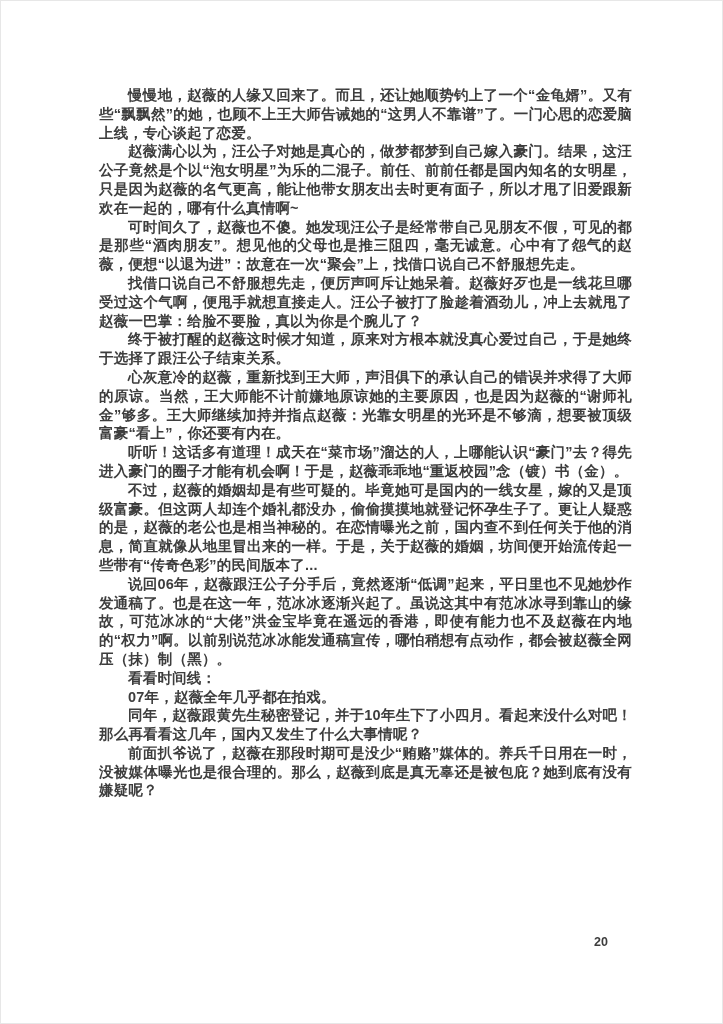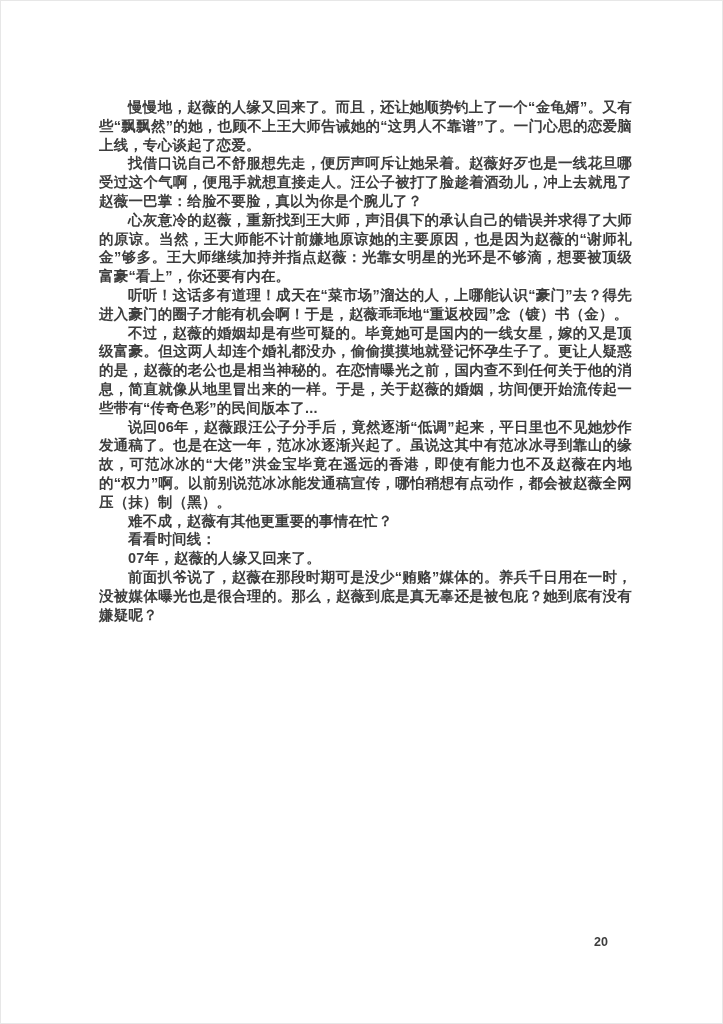--- a/index.html
+++ b/index.html
@@ -16,21 +16,21 @@
   }
   .page-frame {
     position: absolute;
     inset: 0;
     border: 1px solid #e7e7e7;
     pointer-events: none;
   }
   .content {
     position: absolute;
     left: 99px;
-    top: 98px;
+    top: 86px;
     width: 533px;
   }
   .content p {
     margin: 0;
     padding: 0;
     font-size: 14.5px;
     line-height: 18.8px;
     color: #3d3d3d;
     font-weight: 600;
     text-indent: 2em;
@@ -48,24 +48,27 @@
     text-align: right;
   }
 </style>
 </head>
 <body>
 
 <div class="page-frame"></div>
 
 <div class="content">
   <p>慢慢地，赵薇的人缘又回来了。而且，还让她顺势钓上了一个“金龟婿”。又有些“飘飘然”的她，也顾不上王大师告诫她的“这男人不靠谱”了。一门心思的恋爱脑上线，专心谈起了恋爱。</p>
+  <p>赵薇满心以为，汪公子对她是真心的，做梦都梦到自己嫁入豪门。结果，这汪公子竟然是个以“泡女明星”为乐的二混子。前任、前前任都是国内知名的女明星，只是因为赵薇的名气更高，能让他带女朋友出去时更有面子，所以才甩了旧爱跟新欢在一起的，哪有什么真情啊~</p>
+  <p>可时间久了，赵薇也不傻。她发现汪公子是经常带自己见朋友不假，可见的都是那些“酒肉朋友”。想见他的父母也是推三阻四，毫无诚意。心中有了怨气的赵薇，便想“以退为进”：故意在一次“聚会”上，找借口说自己不舒服想先走。</p>
   <p>找借口说自己不舒服想先走，便厉声呵斥让她呆着。赵薇好歹也是一线花旦哪受过这个气啊，便甩手就想直接走人。汪公子被打了脸趁着酒劲儿，冲上去就甩了赵薇一巴掌：给脸不要脸，真以为你是个腕儿了？</p>
+  <p>终于被打醒的赵薇这时候才知道，原来对方根本就没真心爱过自己，于是她终于选择了跟汪公子结束关系。</p>
   <p>心灰意冷的赵薇，重新找到王大师，声泪俱下的承认自己的错误并求得了大师的原谅。当然，王大师能不计前嫌地原谅她的主要原因，也是因为赵薇的“谢师礼金”够多。王大师继续加持并指点赵薇：光靠女明星的光环是不够滴，想要被顶级富豪“看上”，你还要有内在。</p>
   <p>听听！这话多有道理！成天在“菜市场”溜达的人，上哪能认识“豪门”去？得先进入豪门的圈子才能有机会啊！于是，赵薇乖乖地“重返校园”念（镀）书（金）。</p>
   <p>不过，赵薇的婚姻却是有些可疑的。毕竟她可是国内的一线女星，嫁的又是顶级富豪。但这两人却连个婚礼都没办，偷偷摸摸地就登记怀孕生子了。更让人疑惑的是，赵薇的老公也是相当神秘的。在恋情曝光之前，国内查不到任何关于他的消息，简直就像从地里冒出来的一样。于是，关于赵薇的婚姻，坊间便开始流传起一些带有“传奇色彩”的民间版本了...</p>
   <p>说回06年，赵薇跟汪公子分手后，竟然逐渐“低调”起来，平日里也不见她炒作发通稿了。也是在这一年，范冰冰逐渐兴起了。虽说这其中有范冰冰寻到靠山的缘故，可范冰冰的“大佬”洪金宝毕竟在遥远的香港，即使有能力也不及赵薇在内地的“权力”啊。以前别说范冰冰能发通稿宣传，哪怕稍想有点动作，都会被赵薇全网压（抹）制（黑）。</p>
-  <p>难不成，赵薇有其他更重要的事情在忙？</p>
   <p>看看时间线：</p>
-  <p>07年，赵薇的人缘又回来了。</p>
+  <p>07年，赵薇全年几乎都在拍戏。</p>
+  <p>同年，赵薇跟黄先生秘密登记，并于10年生下了小四月。看起来没什么对吧！那么再看看这几年，国内又发生了什么大事情呢？</p>
   <p>前面扒爷说了，赵薇在那段时期可是没少“贿赂”媒体的。养兵千日用在一时，没被媒体曝光也是很合理的。那么，赵薇到底是真无辜还是被包庇？她到底有没有嫌疑呢？</p>
 </div>
 
 <div class="page-number">20</div>
 
 </body></html>

